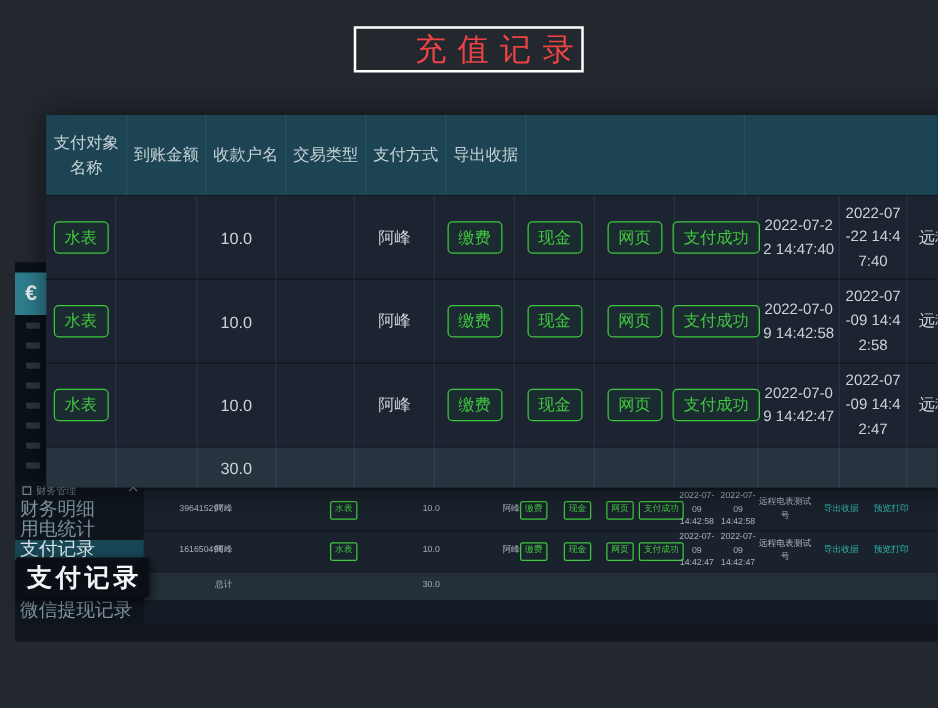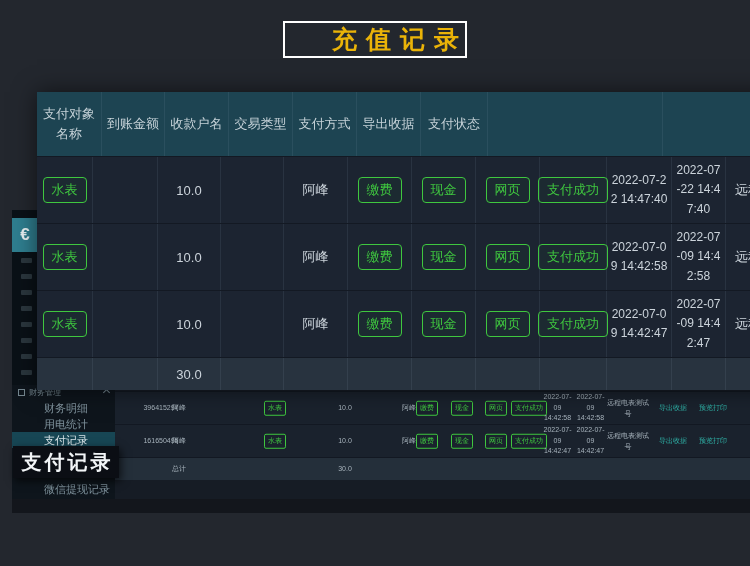--- a/index.html
+++ b/index.html
@@ -12,21 +12,21 @@
   }
 
   
   .page-title-box {
     position:absolute; top:21px; left:50%; transform:translateX(-50%);
     width:184px; height:37px; border:2px solid #ffffff;
     display:flex; align-items:center; justify-content:center;
     z-index:40; background:#23272e;
   }
   .page-title-box span {
-    color:#eab308; font-size:25px; font-weight:bold;
+    color:#ef4444; font-size:25px; font-weight:normal;
     letter-spacing:9px; margin-right:-9px; white-space:nowrap;margin-left:41px;
   }
 
   
   .bg-window {
     position:absolute; left:12px; top:210px; width:738px; height:303px;
     background:#161c25; z-index:5; filter:blur(0.45px);
   }
   .bg-window .bottom-strip {
     position:absolute; left:0; bottom:0; width:100%; height:14px; background:#13161c;
@@ -52,22 +52,22 @@
     height:15px; display:flex; align-items:center; gap:4px;
     padding:0 6px; color:#74868f; font-size:8px; background:#0e151c;
     filter:blur(0.5px); white-space:nowrap;
   }
   .grid-ic { width:7px; height:7px; border:1px solid #74868f; flex:0 0 auto; }
   .chev-up {
     margin-left:auto; width:5px; height:5px; border-left:1px solid #74868f;
     border-top:1px solid #74868f; transform:rotate(45deg);
   }
   .bg-sub-item {
-    height:16px; line-height:16px; padding-left:32px;
-    color:#7f929c; font-size:11px; white-space:nowrap;
+    height:16px; line-height:16px; padding-left:4px;
+    color:#7f929c; font-size:15px; white-space:nowrap;
   }
   .bg-sub-item.active { background:#174654; color:#d8e4e8; }
   .bg-sub-item.wechat { margin-top:33px; }
 
   
   .zoom-callout {
     position:absolute; left:13px; top:446px; width:106px; height:32px;
     background:#0b0e14; z-index:35;
     display:flex; align-items:center; justify-content:center;
     box-shadow:2px 3px 8px rgba(0,0,0,0.65);
@@ -201,21 +201,20 @@
 </div>
 
 <div class="fg-table">
   <div class="fg-row fg-head">
     <div class="cell w2">支付对象名称</div>
     <div class="cell w3">到账金额</div>
     <div class="cell w5">收款户名</div>
     <div class="cell w6">交易类型</div>
     <div class="cell w7">支付方式</div>
     <div class="cell w8">导出收据</div>
-    <div class="cell w9">支付状态</div>
     <div class="cell w12"></div>
   </div>
 
   <div class="fg-row fg-body">
     <div class="cell w1">
         <span class="badge">水表</span>
       </div>
     <div class="cell w2"></div>
     <div class="cell w3">10.0</div>
     <div class="cell w4"></div>

